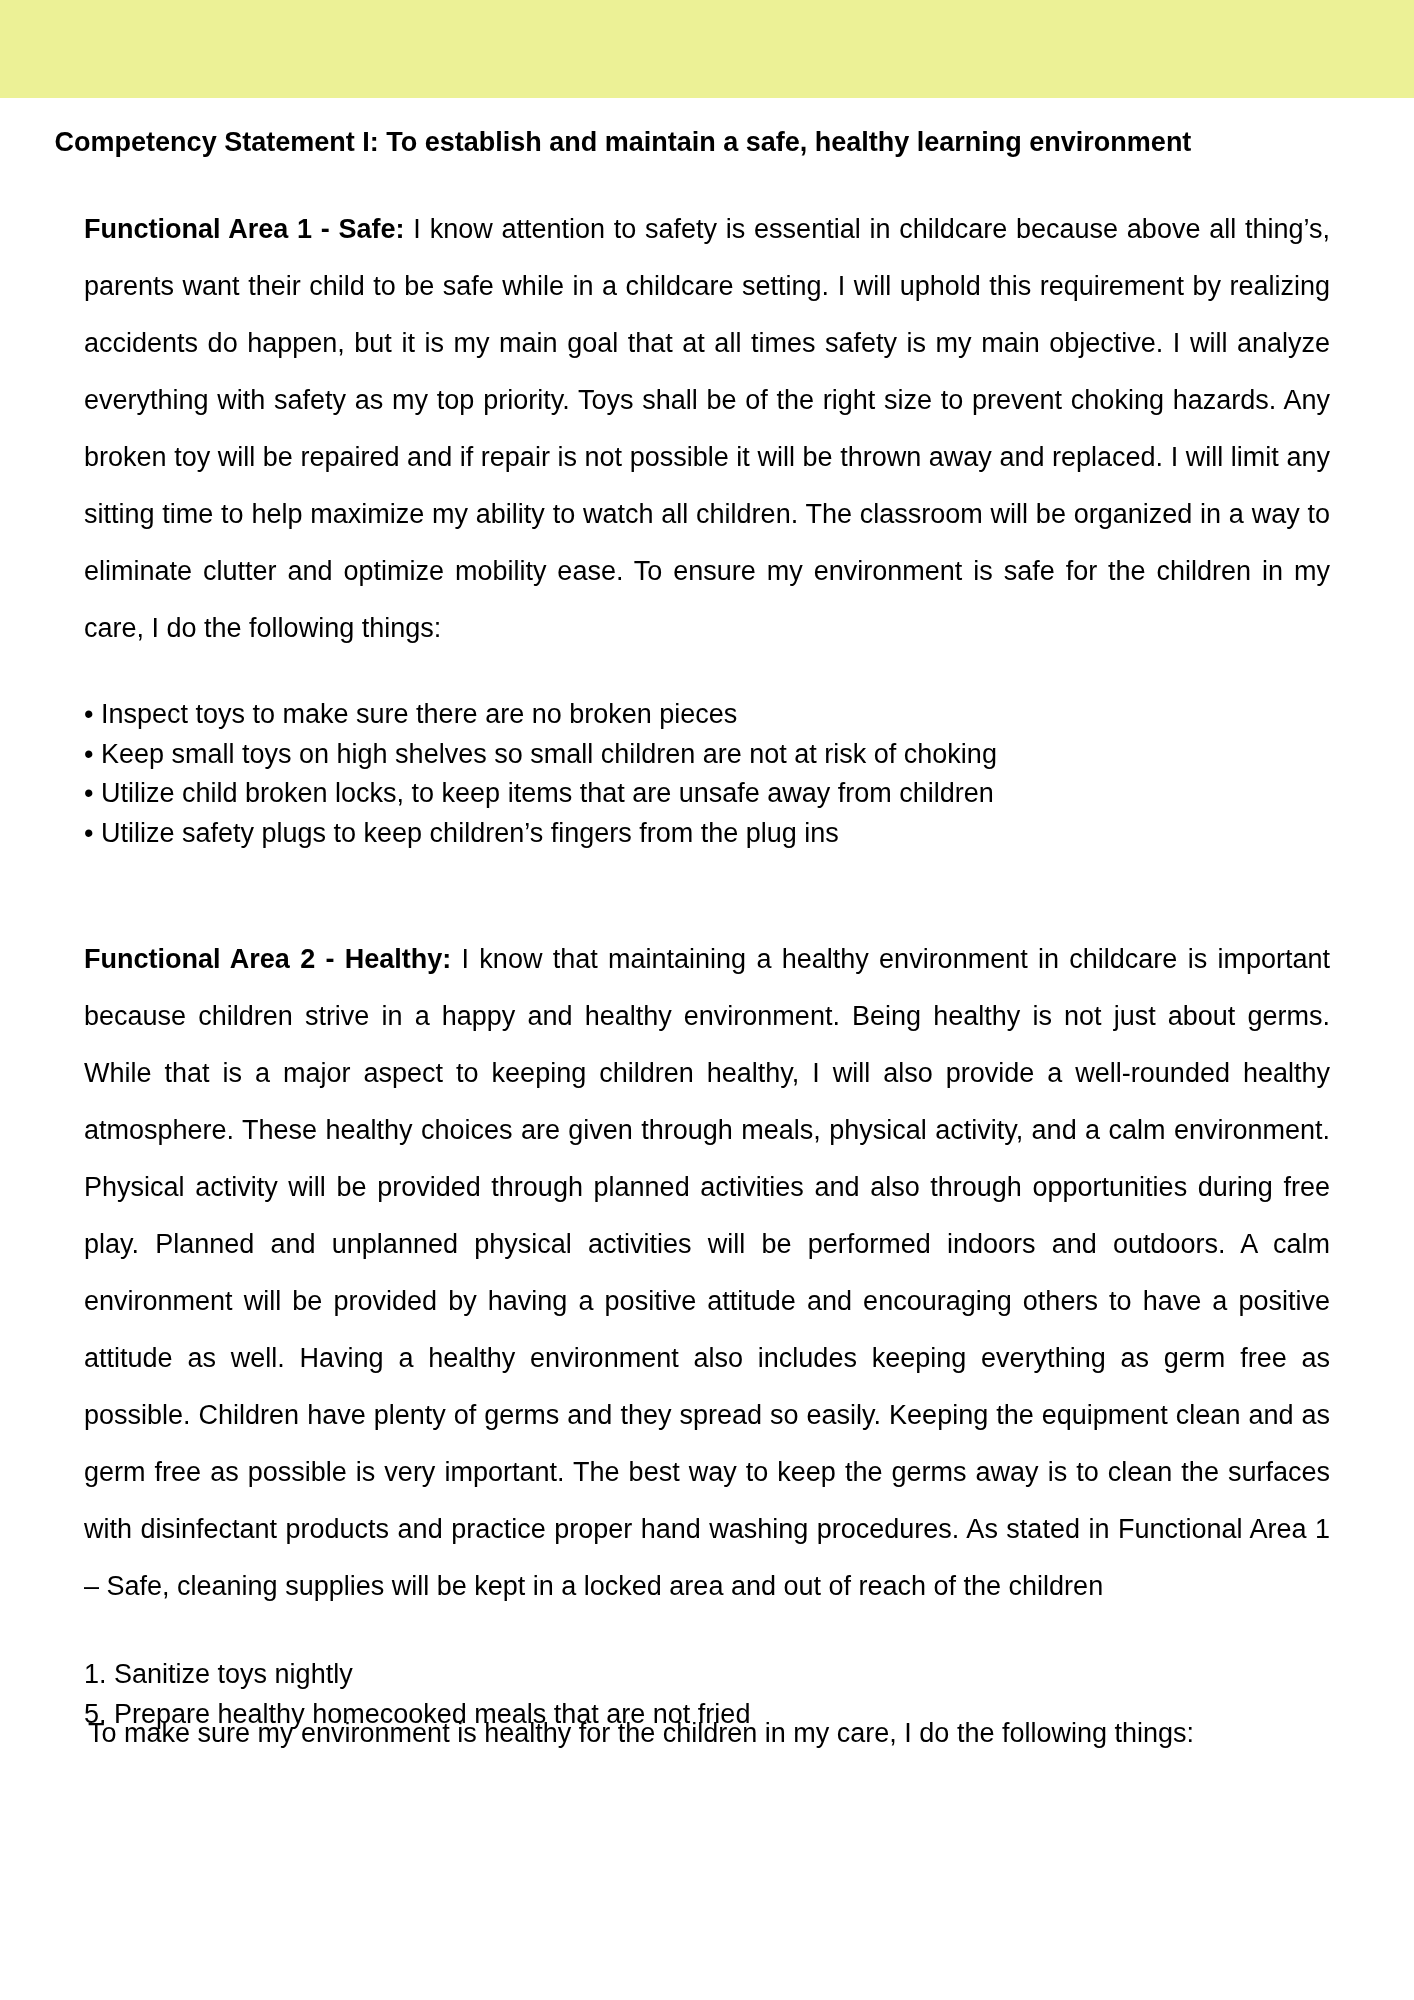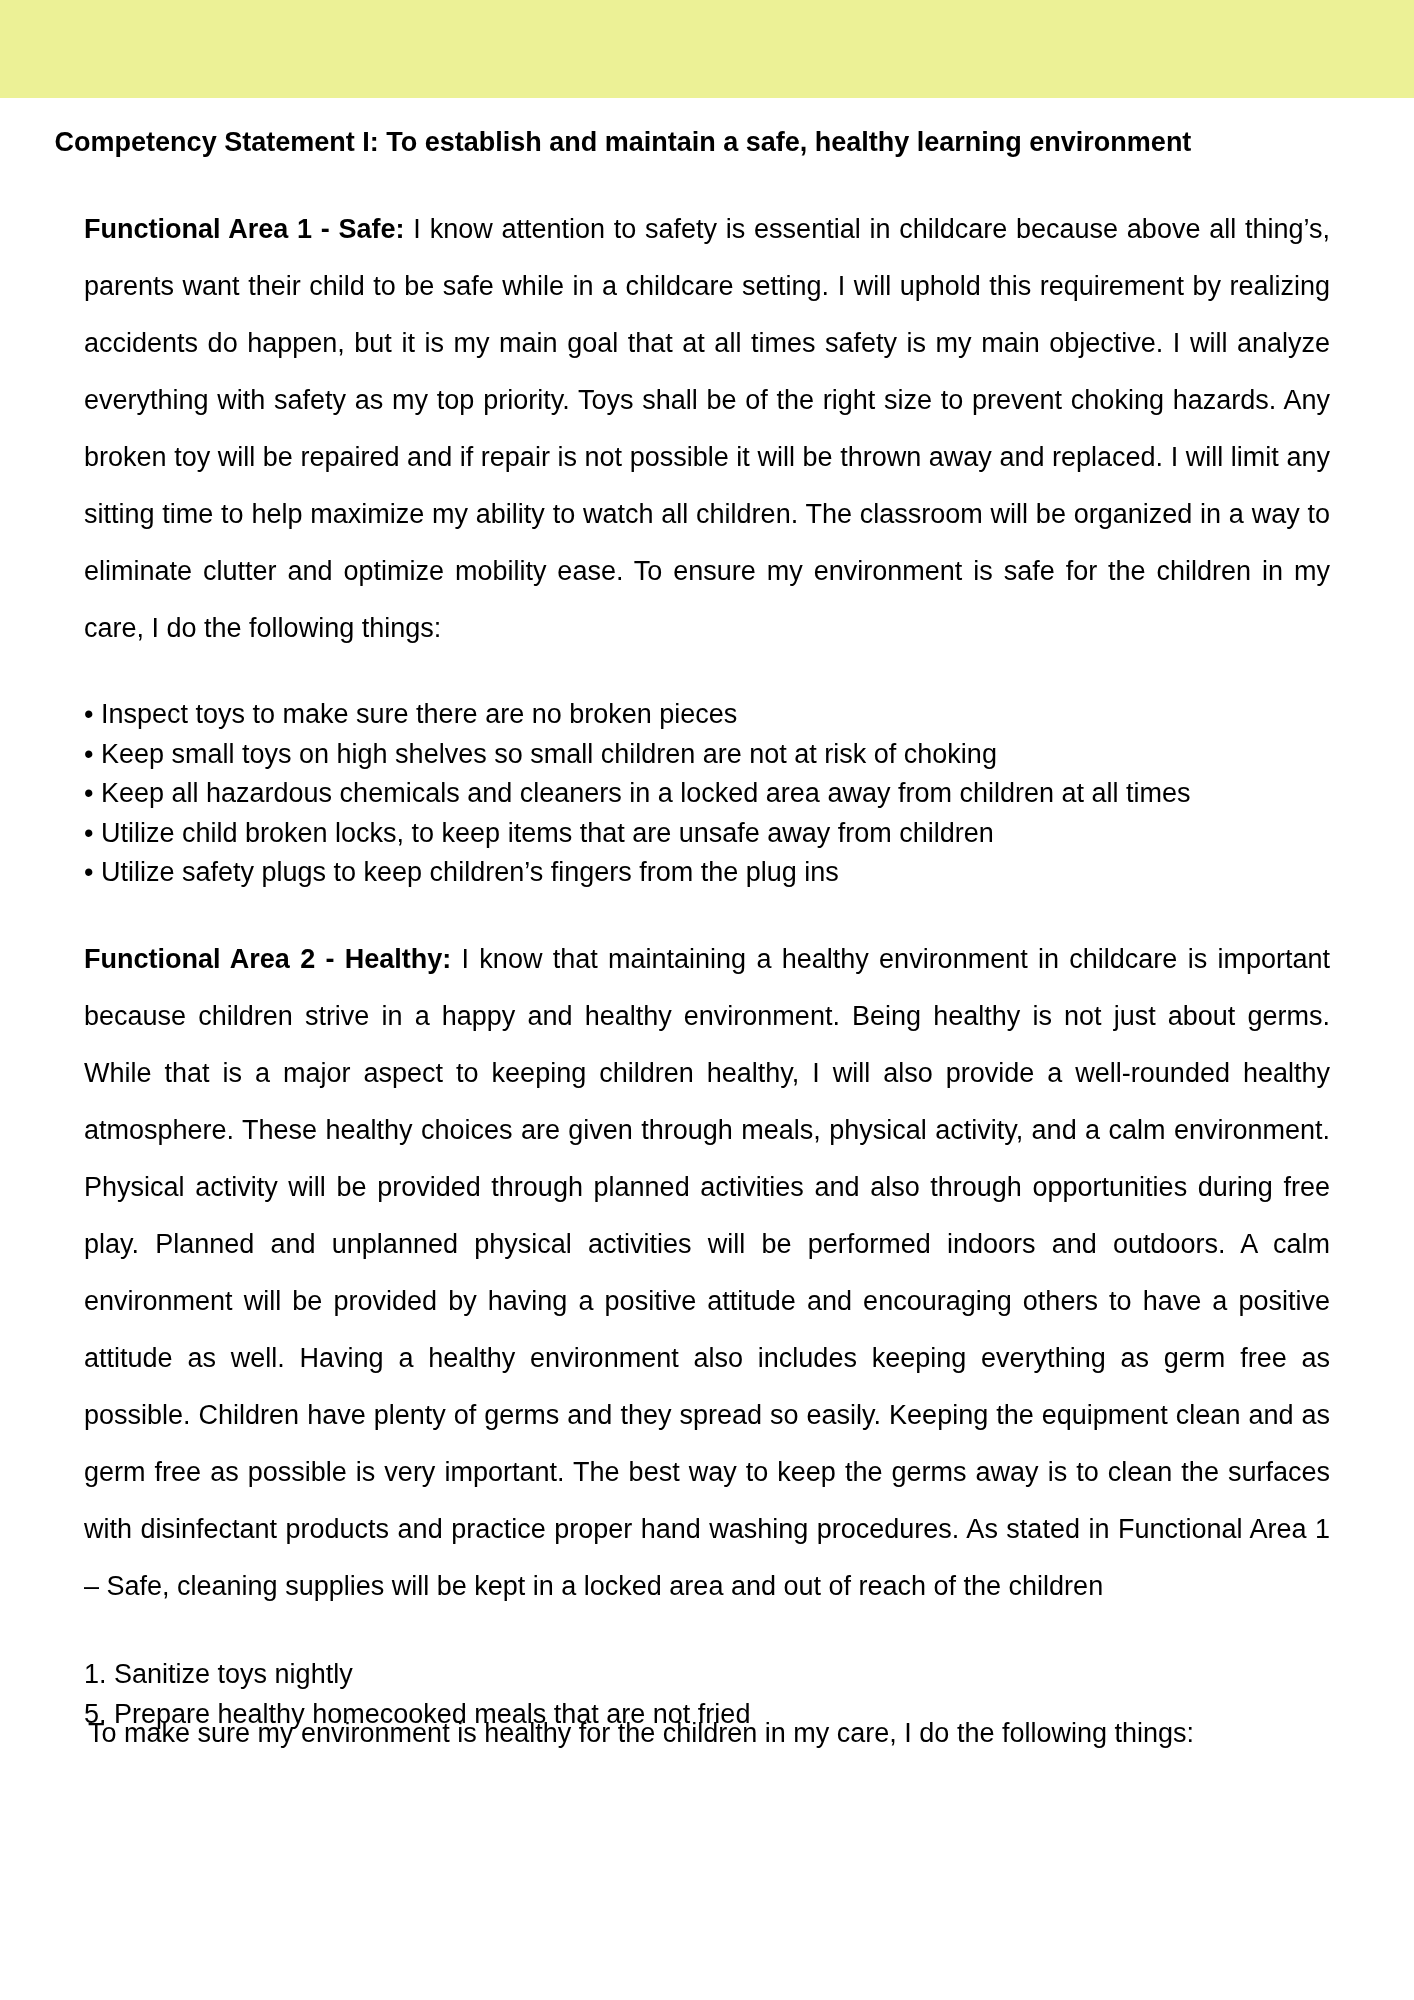--- a/index.html
+++ b/index.html
@@ -71,21 +71,20 @@
 
 <div class="title">Competency Statement I: To establish and maintain a safe, healthy learning environment</div>
 
 <div class="page">
 
   <p class="para" style="top:201px;"><b>Functional Area 1 - Safe:</b><span> I know attention to safety is essential in childcare because above all thing’s, parents want their child to be safe while in a childcare setting. I will uphold this requirement by realizing accidents do happen, but it is my main goal that at all times safety is my main objective. I will analyze everything with safety as my top priority. Toys shall be of the right size to prevent choking hazards. Any broken toy will be repaired and if repair is not possible it will be thrown away and replaced. I will limit any sitting time to help maximize my ability to watch all children. The classroom will be organized in a way to eliminate clutter and optimize mobility ease. To ensure my environment is safe for the children in my care, I do the following things:</span></p>
 
   <ul class="list" style="top:695px;">
     <li>• Inspect toys to make sure there are no broken pieces</li>
     <li>• Keep small toys on high shelves so small children are not at risk of choking</li>
-    <li>• Keep all hazardous chemicals and cleaners in a locked area away from children at all times</li>
     <li>• Utilize child broken locks, to keep items that are unsafe away from children</li>
     <li>• Utilize safety plugs to keep children’s fingers from the plug ins</li>
   </ul>
 
   <p class="para" style="top:931px;"><b>Functional Area 2 - Healthy:</b><span> I know that maintaining a healthy environment in childcare is important because children strive in a happy and healthy environment. Being healthy is not just about germs. While that is a major aspect to keeping children healthy, I will also provide a well-rounded healthy atmosphere. These healthy choices are given through meals, physical activity, and a calm environment. Physical activity will be provided through planned activities and also through opportunities during free play. Planned and unplanned physical activities will be performed indoors and outdoors. A calm environment will be provided by having a positive attitude and encouraging others to have a positive attitude as well. Having a healthy environment also includes keeping everything as germ free as possible. Children have plenty of germs and they spread so easily. Keeping the equipment clean and as germ free as possible is very important. The best way to keep the germs away is to clean the surfaces with disinfectant products and practice proper hand washing procedures. As stated in Functional Area 1 – Safe, cleaning supplies will be kept in a locked area and out of reach of the children</span></p>
 
   <p class="plain" style="top:1710px;">To make sure my environment is healthy for the children in my care, I do the following things:</p>
 
   <ul class="list" style="top:1655px;">
     <li>1. Sanitize toys nightly</li>

